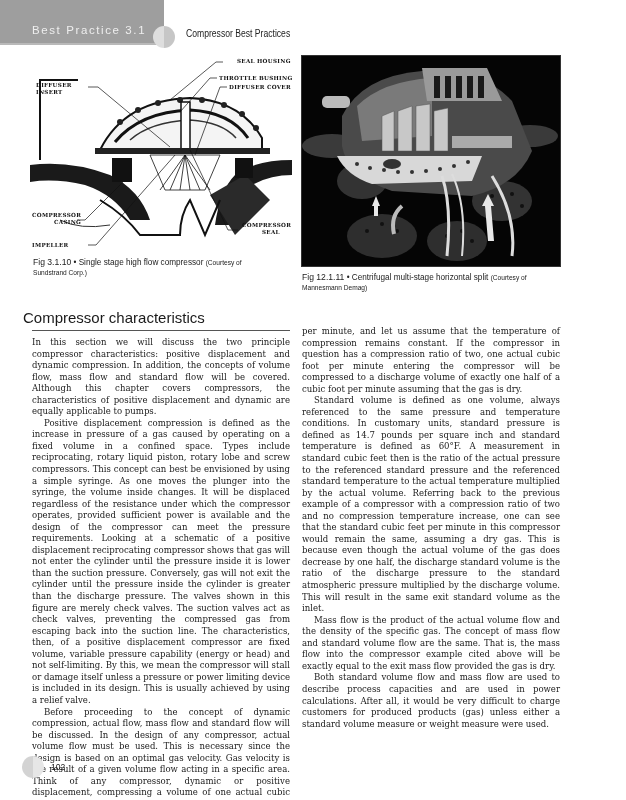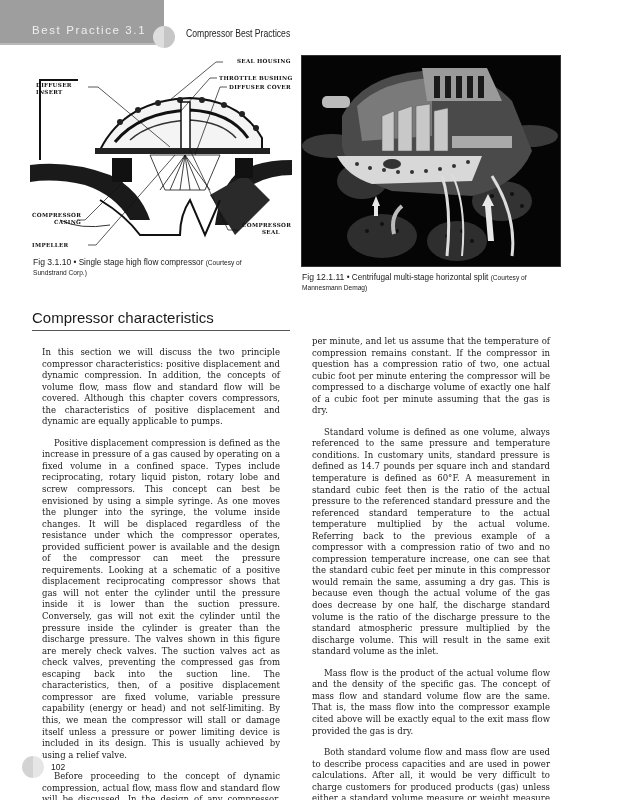--- a/index.html
+++ b/index.html
@@ -22,28 +22,28 @@
     .fig2 svg { width: 100%; height: 100%; display: block; }
 
     
     .caption { position: absolute; font-family: "Liberation Sans", sans-serif; font-size: 8.2px; color: #222; line-height: 9.5px; }
     .caption .num { font-weight: normal; font-size: 8.6px; }
     .caption .credit { font-size: 6.6px; }
     .cap1 { left: 33px; top: 258px; width: 240px; }
     .cap2 { left: 302px; top: 273px; width: 260px; }
 
     
-    .sec-head { position: absolute; left: 32px; top: 309px; font-family: "Liberation Sans", sans-serif; font-size: 15px; color: #1a1a1a; text-align: center; }
+    .sec-head { position: absolute; left: 23px; top: 309px; font-family: "Liberation Sans", sans-serif; font-size: 15px; color: #1a1a1a; text-align: center; }
     .sec-rule { position: absolute; left: 32px; top: 330px; width: 258px; height: 1px; background: #555; }
 
     
     .col { position: absolute; font-size: 8.55px; line-height: 11.55px; text-align: justify; hyphens: manual; color: #1a1a1a; }
     .col-left { left: 32px; top: 337px; width: 258px; }
     .col-right { left: 302px; top: 326px; width: 258px; }
-    .col p { margin: 10px; }
+    .col p { margin: 0; }
     .col p.indent { text-indent: 12px; }
 
     
     .pg-circle { position: absolute; left: 22px; top: 756px; width: 22px; height: 22px; border-radius: 50%; background: linear-gradient(to right, #d3d3d3 50%, #e6e6e6 50%); }
     .pg-num { position: absolute; left: 51px; top: 762px; font-family: Liberation Sans, sans-serif; font-size: 8.5px; color: #1a1a1a; }
   </style>
 </head>
 <body>
 
 <div class="hdr-band"></div>

